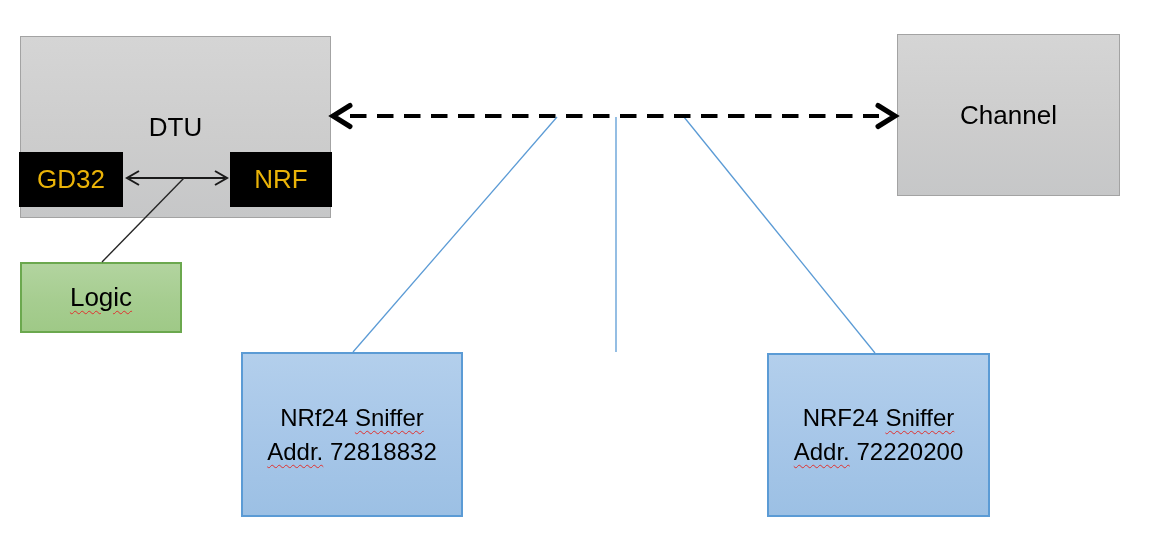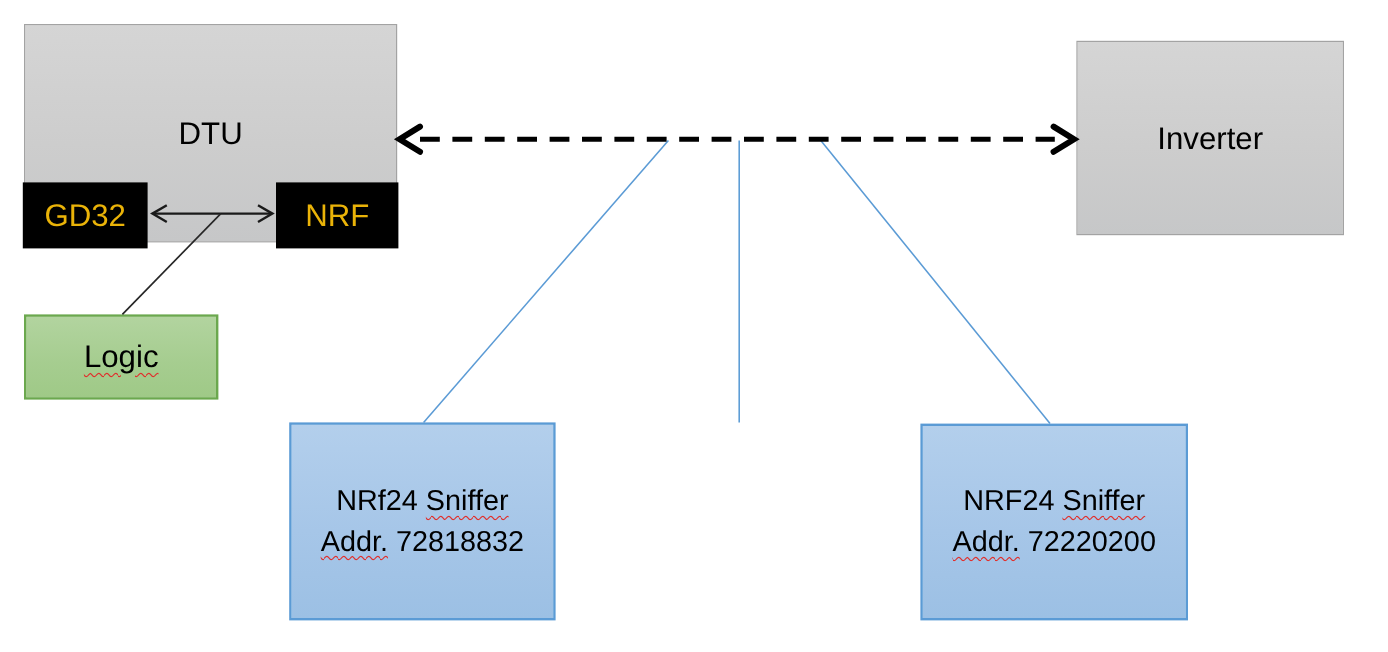--- a/index.html
+++ b/index.html
@@ -15,21 +15,21 @@
     position:absolute;
     display:flex; flex-direction:column;
     align-items:center; justify-content:center;
     text-align:center;
     box-sizing:border-box;
   }
   .gray-box {
     background:linear-gradient(180deg,#d5d5d5 0%, #cdcdcd 55%, #c6c7c8 100%);
     border:1px solid #a3a3a3;
   }
-  .dtu-box    { left:20px;  top:20px;  width:311px; height:182px; font-size:26px; line-height:1.25; z-index:1;gap:28px; }
+  .dtu-box    { left:20px;  top:36px;  width:311px; height:182px; font-size:26px; line-height:1.25; z-index:1;gap:28px; }
   .inverter-box { left:897px; top:34px; width:223px; height:162px; font-size:26px; line-height:1.25; z-index:1; }
   .chip {
     position:absolute;
     background:#000000; color:#eab308;
     display:flex; align-items:center; justify-content:center;
     font-size:26px; z-index:2;
   }
   .chip-gd32 { left:19px;  top:152px; width:104px; height:55px; }
   .chip-nrf  { left:230px; top:152px; width:102px; height:55px; }
   .logic-box {
@@ -79,21 +79,21 @@
   </div>
   <div class="chip chip-nrf">
     <span>NRF</span>
   </div>
 
   <div class="box logic-box">
     <span class="misspell">Logic</span>
   </div>
 
   <div class="box gray-box inverter-box">
-    <div>Inverter</div>
+    <div>Channel</div>
   </div>
 
   <div class="box blue-box sniffer-left-box">
     <div>
       <span>NRf24</span>
       <span class="misspell">Sniffer</span>
     </div>
     <div>
       <span class="misspell">Addr.</span>
       <span>72818832</span>

